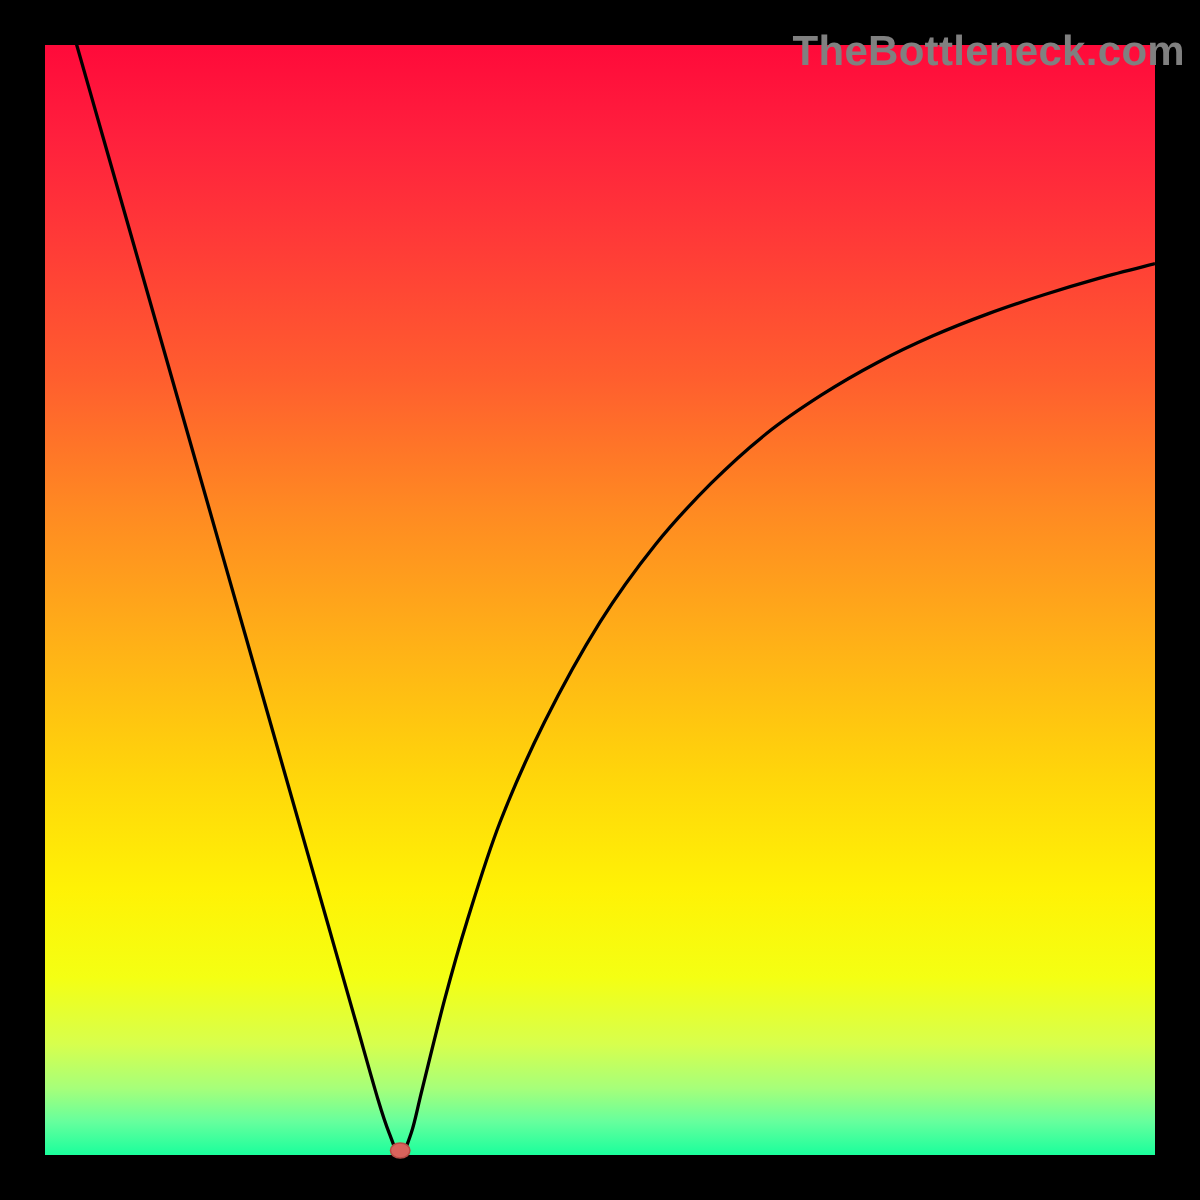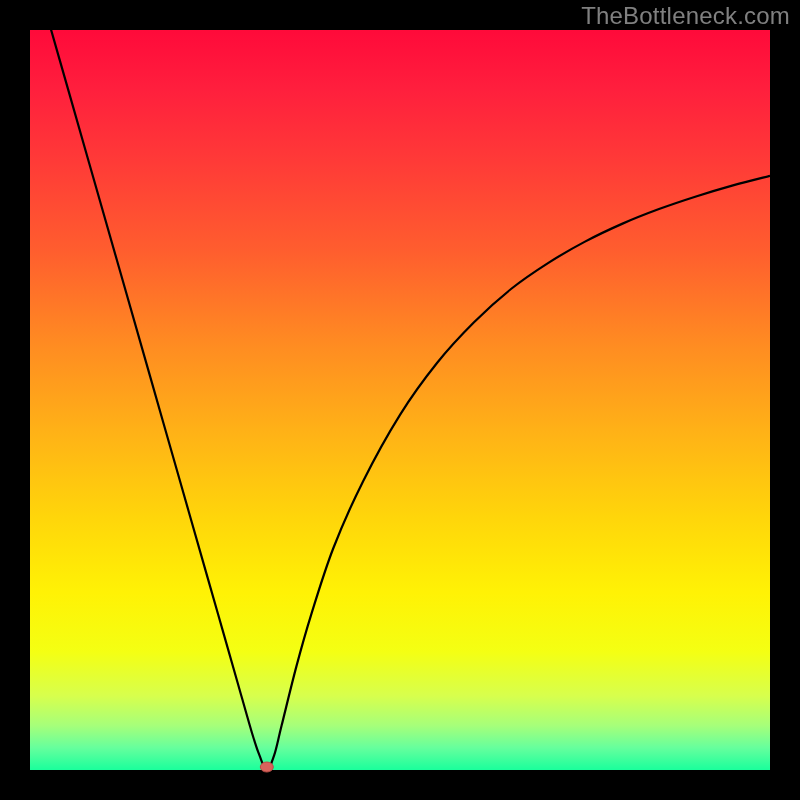--- a/index.html
+++ b/index.html
@@ -11,25 +11,25 @@
     font-family: Arial, Helvetica, sans-serif;
   }
   .frame {
     position: relative;
     width: 800px;
     height: 800px;
     background: #000;
   }
   .watermark {
     position: absolute;
-    top: 2px;
+    top: 18px;
     right: 10px;
     color: #808080;
-    font-size: 24px;
-    font-weight: 400;
+    font-size: 28px;
+    font-weight: 700;
     letter-spacing: 0.2px;
     z-index: 10;
   }
   svg {
     position: absolute;
     top: 0;
     left: 0;
   }
 </style>
 </head>

